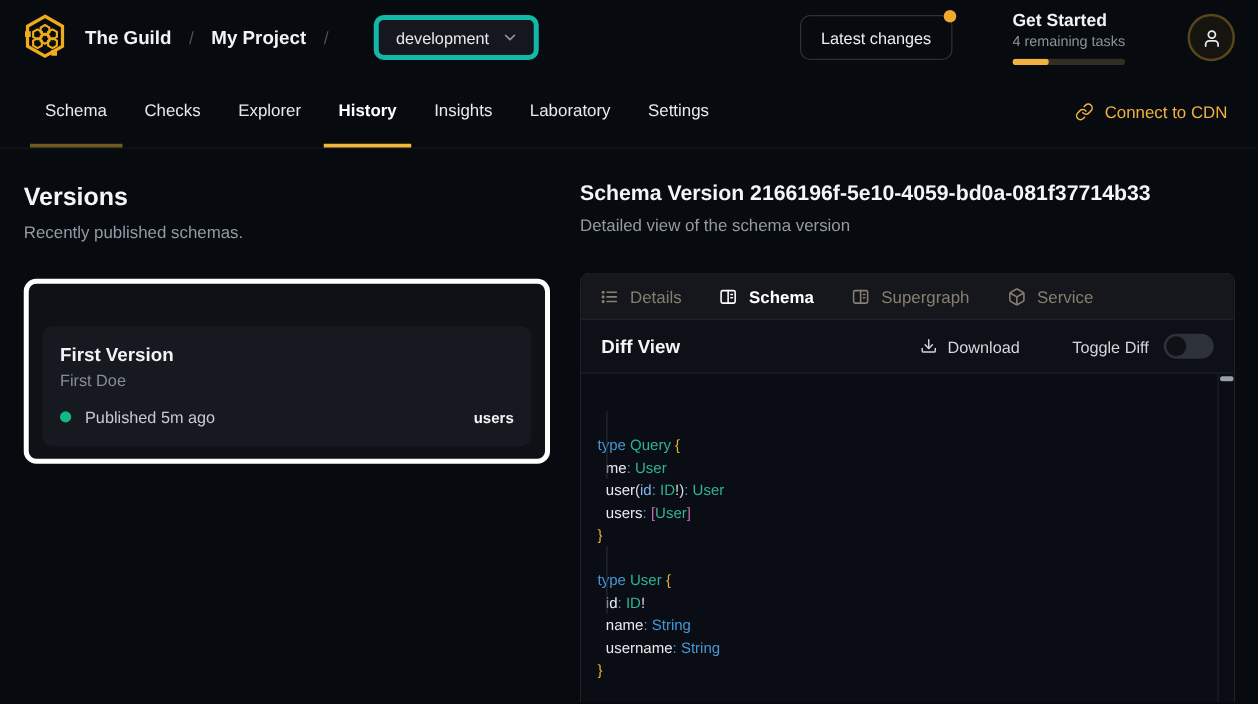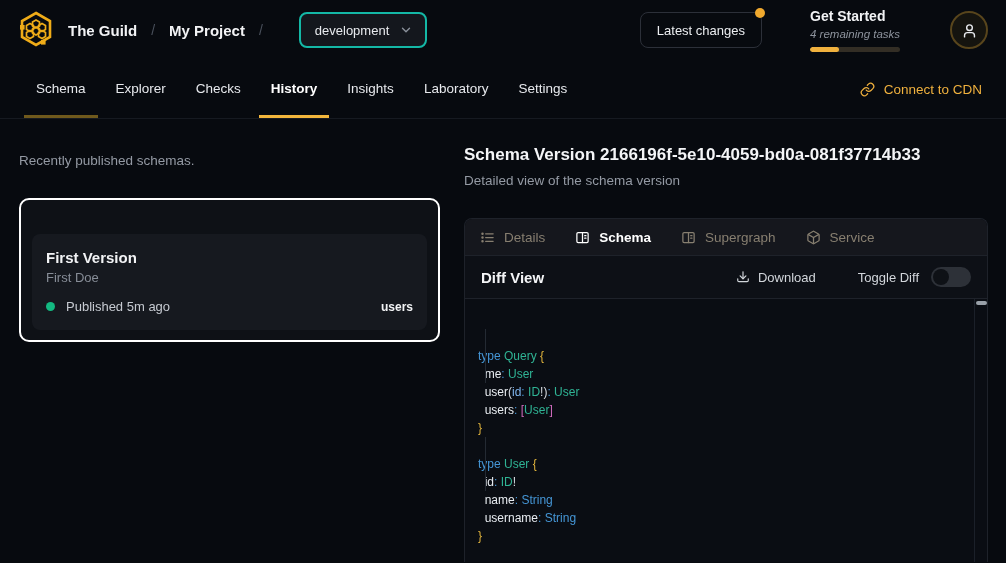--- a/index.html
+++ b/index.html
@@ -11,35 +11,35 @@
     font-size:14px;
   }
   
   .header { display:flex; align-items:center; height:60px; padding:0 18px 0 16px; }
   .logo { width:40px; height:40px; flex:0 0 auto; }
   .brand { margin-left:12px; font-size:15px; font-weight:600; color:#f2f3f5; }
   .crumb-sep { margin:0 14px; color:#4a515c; font-size:14px; }
   .project { font-size:15px; font-weight:600; color:#f2f3f5; }
   .target-select {
     margin-left:22px; display:flex; align-items:center; gap:10px;
-    background:#14171d; border:2px solid #14b8a6; border-radius:8px;
+    background:#14171d; border:4px solid #14b8a6; border-radius:8px;
     height:36px; padding:0 12px 0 14px; color:#e8eaee; font-size:13px; cursor:pointer;
   }
   .chev { width:14px; height:14px; color:#8a909a; }
   .header-right { margin-left:auto; display:flex; align-items:center; }
   .latest-btn {
     position:relative; height:36px; padding:0 16px; display:flex; align-items:center;
     background:transparent; border:1px solid #2c3039; border-radius:8px;
     color:#eceef1; font-size:13px; font-family:inherit; cursor:pointer;
   }
   .latest-dot { position:absolute; top:-5px; right:-4px; width:10px; height:10px;
     border-radius:50%; background:#f0a92e; }
   .get-started { margin-left:48px; width:90px; }
   .gs-title { font-size:14px; font-weight:600; color:#f2f3f5; line-height:16px; }
-  .gs-sub { font-size:11.5px; color:#8d939d; margin-top:4px; white-space:nowrap;font-style:italic; }
+  .gs-sub { font-size:11.5px; color:#8d939d; margin-top:4px; white-space:nowrap; }
   .gs-bar { margin-top:7px; height:5px; border-radius:3px; background:#332e25; overflow:hidden; }
   .gs-fill { height:100%; background:#f0b13e; border-radius:3px; }
   .avatar {
     margin-left:50px; width:38px; height:38px; border-radius:50%;
     background:#15140f; border:2px solid #58451c; display:flex; align-items:center;
     justify-content:center; cursor:pointer;
   }
   .avatar svg { width:17px; height:17px; color:#e8eaee; }
   
   .nav { display:flex; align-items:stretch; height:59px; padding:0 24px;
@@ -52,21 +52,21 @@
     color:#f0b13e; font-size:13.5px; cursor:pointer; }
   .cdn-link svg { width:15px; height:15px; }
   
   .main { display:flex; height:443px; }
   .col-left { width:464px; padding:26px 24px 0 19px; }
   .col-right { flex:1; padding:26px 18px 0 0; display:flex; flex-direction:column; }
   .h-title { margin:2px 0 0 0; font-size:20px; font-weight:700; color:#f4f5f7; }
   .h-sub { margin-top:8px; font-size:13.5px; color:#949aa4; }
   .h-title-sm { margin:0; font-size:17px; font-weight:700; color:#f4f5f7; }
   
-  .versions-card { margin-top:30px; background:#0e1116; border:2px solid #ffffff;
+  .versions-card { margin-top:30px; background:#0e1116; border:4px solid #ffffff;
     border-radius:10px; padding:34px 11px 10px 11px; }
   .version-item { background:#16191f; border-radius:8px; padding:15px 14px 16px 14px; cursor:pointer; }
   .vi-title { font-size:15px; font-weight:600; color:#f2f3f5; }
   .vi-author { margin-top:4px; font-size:13px; color:#878d97; }
   .vi-status-row { margin-top:14px; display:flex; align-items:center; }
   .vi-dot { width:9px; height:9px; border-radius:50%; background:#13b981; margin-right:11px; }
   .vi-status { font-size:13px; color:#c6cad1; }
   .vi-badge { margin-left:auto; font-size:12px; font-weight:700; color:#f2f3f5; }
   
   .detail-panel { margin-top:30px; flex:1; display:flex; flex-direction:column;
@@ -157,24 +157,24 @@
         </svg>
     </div>
   </div>
 </div>
 
 <div class="nav">
   <div class="nav-tab dim-active">
       <span>Schema</span>
     </div>
   <div class="nav-tab">
+      <span>Checks</span>
+    </div>
+  <div class="nav-tab">
       <span>Explorer</span>
-    </div>
-  <div class="nav-tab">
-      <span>Checks</span>
     </div>
   <div class="nav-tab active">
       <span>History</span>
     </div>
   <div class="nav-tab">
       <span>Insights</span>
     </div>
   <div class="nav-tab">
       <span>Laboratory</span>
     </div>
@@ -186,20 +186,21 @@
         <path d="M10 13a5 5 0 0 0 7.54.54l3-3a5 5 0 0 0-7.07-7.07l-1.72 1.71"></path>
         <path d="M14 11a5 5 0 0 0-7.54-.54l-3 3a5 5 0 0 0 7.07 7.07l1.71-1.71"></path>
       </svg>
     <span>Connect to CDN</span>
   </div>
 </div>
 
 <div class="main">
 
   <div class="col-left">
+    <h2 class="h-title">Versions</h2>
     <div class="h-sub">Recently published schemas.</div>
     <div class="versions-card">
       <div class="version-item">
         <div class="vi-title">First Version</div>
         <div class="vi-author">First Doe</div>
         <div class="vi-status-row">
           <span class="vi-dot"></span>
           <span class="vi-status">Published 5m ago</span>
           <span class="vi-badge">users</span>
         </div>

